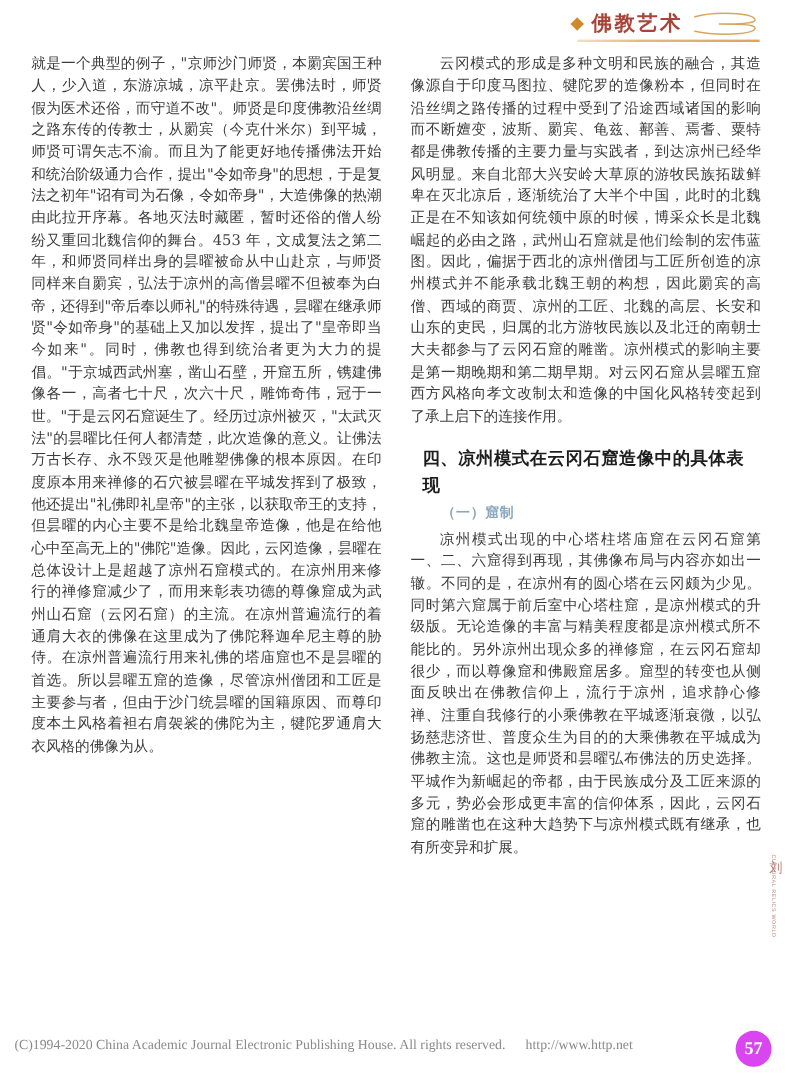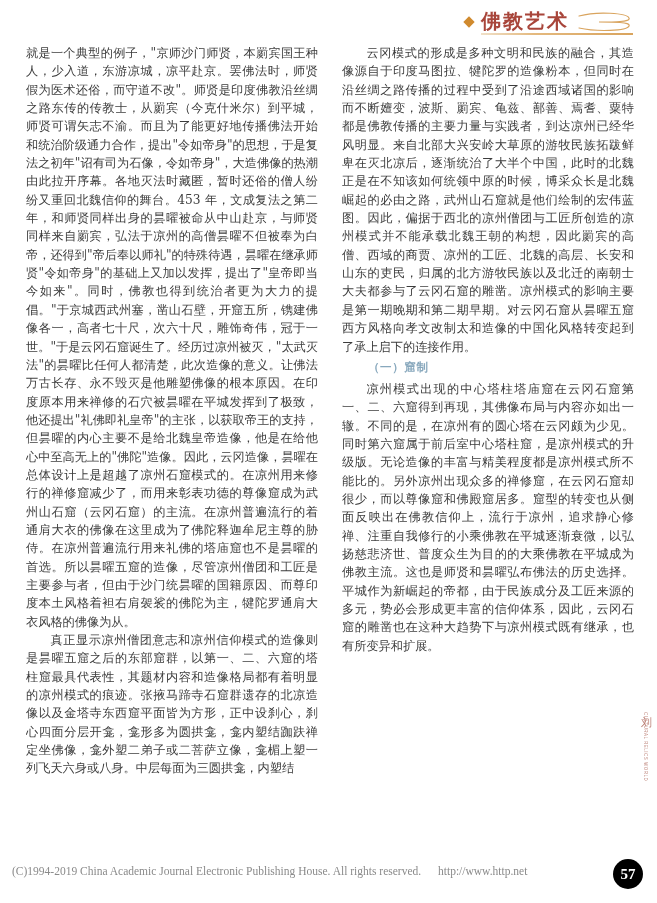--- a/index.html
+++ b/index.html
@@ -36,21 +36,21 @@
   .header-diamond {
     width: 8px;
     height: 8px;
     background: #d08a2e;
     transform: rotate(45deg);
     display: inline-block;
     margin-right: 2px;
   }
   .header-title {
     font-family: "DejaVu Serif", "Liberation Serif", serif;
-    font-size: 20px;
+    font-size: 17px;
     font-weight: bold;
     color: #a8453a;
     letter-spacing: 2px;
   }
   .header-swirl {
     width: 58px;
     height: 20px;
     display: inline-block;
   }
   .header-rule {
@@ -155,21 +155,21 @@
     white-space: nowrap;
   }
   .footer-url { margin-left: 14px; }
   .page-number {
     position: absolute;
     right: 14px;
     top: 6px;
     width: 30px;
     height: 30px;
     border-radius: 50%;
-    background: #000000;
+    background: #d946ef;
     color: #ffffff;
     font-size: 15px;
     font-weight: bold;
     display: flex;
     align-items: center;
     justify-content: center;
     font-family: "Liberation Serif", "DejaVu Serif", serif;
   }
 </style>
 </head>
@@ -185,35 +185,35 @@
       </svg>
     </span>
   </div>
   <div class="header-rule"></div>
 </div>
 
 <div class="columns">
 
   <div class="col">
     <p class="body-text">就是一个典型的例子，"京师沙门师贤，本罽宾国王种人，少入道，东游凉城，凉平赴京。罢佛法时，师贤假为医术还俗，而守道不改"。师贤是印度佛教沿丝绸之路东传的传教士，从罽宾（今克什米尔）到平城，师贤可谓矢志不渝。而且为了能更好地传播佛法开始和统治阶级通力合作，提出"令如帝身"的思想，于是复法之初年"诏有司为石像，令如帝身"，大造佛像的热潮由此拉开序幕。各地灭法时藏匿，暂时还俗的僧人纷纷又重回北魏信仰的舞台。453 年，文成复法之第二年，和师贤同样出身的昙曜被命从中山赴京，与师贤同样来自罽宾，弘法于凉州的高僧昙曜不但被奉为白帝，还得到"帝后奉以师礼"的特殊待遇，昙曜在继承师贤"令如帝身"的基础上又加以发挥，提出了"皇帝即当今如来"。同时，佛教也得到统治者更为大力的提倡。"于京城西武州塞，凿山石壁，开窟五所，镌建佛像各一，高者七十尺，次六十尺，雕饰奇伟，冠于一世。"于是云冈石窟诞生了。经历过凉州被灭，"太武灭法"的昙曜比任何人都清楚，此次造像的意义。让佛法万古长存、永不毁灭是他雕塑佛像的根本原因。在印度原本用来禅修的石穴被昙曜在平城发挥到了极致，他还提出"礼佛即礼皇帝"的主张，以获取帝王的支持，但昙曜的内心主要不是给北魏皇帝造像，他是在给他心中至高无上的"佛陀"造像。因此，云冈造像，昙曜在总体设计上是超越了凉州石窟模式的。在凉州用来修行的禅修窟减少了，而用来彰表功德的尊像窟成为武州山石窟（云冈石窟）的主流。在凉州普遍流行的着通肩大衣的佛像在这里成为了佛陀释迦牟尼主尊的胁侍。在凉州普遍流行用来礼佛的塔庙窟也不是昙曜的首选。所以昙曜五窟的造像，尽管凉州僧团和工匠是主要参与者，但由于沙门统昙曜的国籍原因、而尊印度本土风格着袒右肩袈裟的佛陀为主，犍陀罗通肩大衣风格的佛像为从。</p>
-    <p class="body-text indent">真正显示凉州僧团意志和凉州信仰模式的造像则是昙曜五窟之后的东部窟群，以第一、二、六窟的塔柱窟最具代表性，其题材内容和造像格局都有着明显的凉州模式的痕迹。张掖马蹄寺石窟群遗存的北凉造像以及金塔寺东西窟平面皆为方形，正中设刹心，刹心四面分层开龛，龛形多为圆拱龛，龛内塑结跏趺禅定坐佛像，龛外塑二弟子或二菩萨立像，龛楣上塑一列飞天六身或八身。中层每面为三圆拱龛，内塑结</p>
   </div>
 
   <div class="col">
     <p class="body-text indent">云冈模式的形成是多种文明和民族的融合，其造像源自于印度马图拉、犍陀罗的造像粉本，但同时在沿丝绸之路传播的过程中受到了沿途西域诸国的影响而不断嬗变，波斯、罽宾、龟兹、鄯善、焉耆、粟特都是佛教传播的主要力量与实践者，到达凉州已经华风明显。来自北部大兴安岭大草原的游牧民族拓跋鲜卑在灭北凉后，逐渐统治了大半个中国，此时的北魏正是在不知该如何统领中原的时候，博采众长是北魏崛起的必由之路，武州山石窟就是他们绘制的宏伟蓝图。因此，偏据于西北的凉州僧团与工匠所创造的凉州模式并不能承载北魏王朝的构想，因此罽宾的高僧、西域的商贾、凉州的工匠、北魏的高层、长安和山东的吏民，归属的北方游牧民族以及北迁的南朝士大夫都参与了云冈石窟的雕凿。凉州模式的影响主要是第一期晚期和第二期早期。对云冈石窟从昙曜五窟西方风格向孝文改制太和造像的中国化风格转变起到了承上启下的连接作用。</p>
+    <h2 class="section-heading">四、凉州模式在云冈石窟造像中的具体表现</h2>
     <h3 class="sub-heading">（一）窟制</h3>
     <p class="body-text indent">凉州模式出现的中心塔柱塔庙窟在云冈石窟第一、二、六窟得到再现，其佛像布局与内容亦如出一辙。不同的是，在凉州有的圆心塔在云冈颇为少见。同时第六窟属于前后室中心塔柱窟，是凉州模式的升级版。无论造像的丰富与精美程度都是凉州模式所不能比的。另外凉州出现众多的禅修窟，在云冈石窟却很少，而以尊像窟和佛殿窟居多。窟型的转变也从侧面反映出在佛教信仰上，流行于凉州，追求静心修禅、注重自我修行的小乘佛教在平城逐渐衰微，以弘扬慈悲济世、普度众生为目的的大乘佛教在平城成为佛教主流。这也是师贤和昙曜弘布佛法的历史选择。平城作为新崛起的帝都，由于民族成分及工匠来源的多元，势必会形成更丰富的信仰体系，因此，云冈石窟的雕凿也在这种大趋势下与凉州模式既有继承，也有所变异和扩展。</p>
   </div>
 
 </div>
 
 <div class="side-mark">
   <span class="side-mark-cn">刘</span>
   <span class="side-mark-en">CULTURAL RELICS WORLD</span>
 </div>
 
 <div class="footer">
   <div class="footer-copyright">
-    <span>(C)1994-2019 China Academic Journal Electronic Publishing House. All rights reserved.</span>
+    <span>(C)1994-2020 China Academic Journal Electronic Publishing House. All rights reserved.</span>
     <span class="footer-url">http://www.http.net</span>
   </div>
   <div class="page-number">57</div>
 </div>
 
 </body></html>

